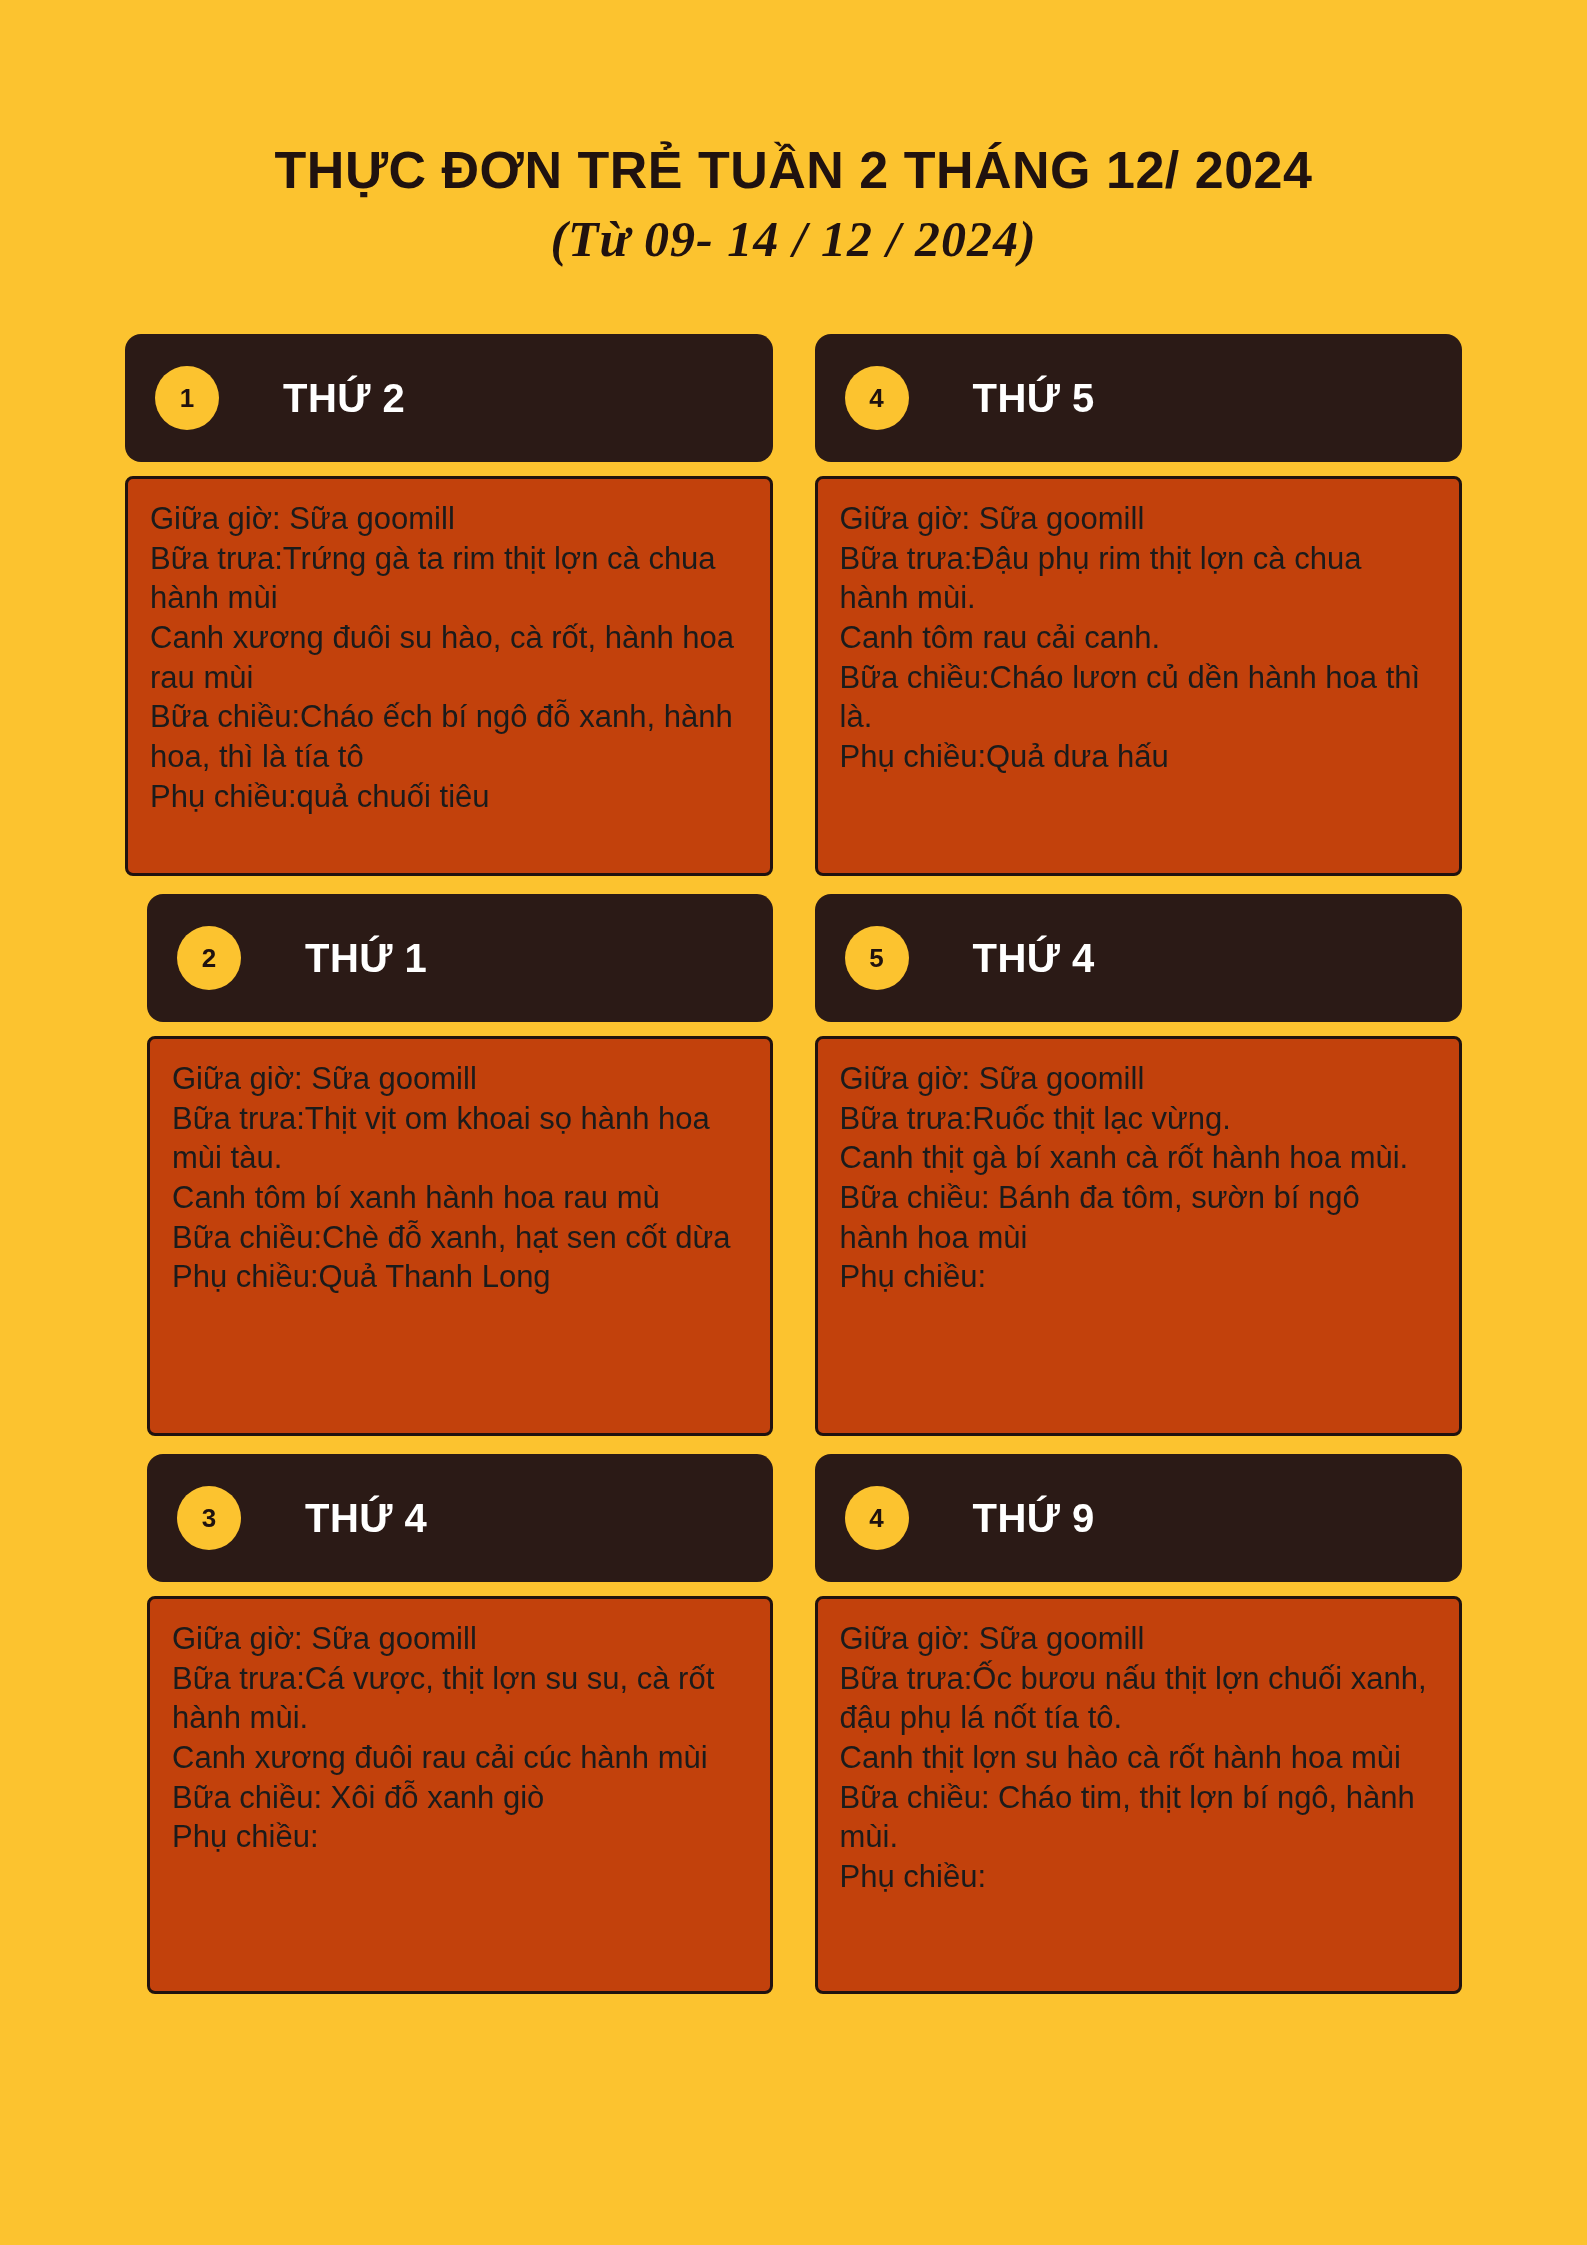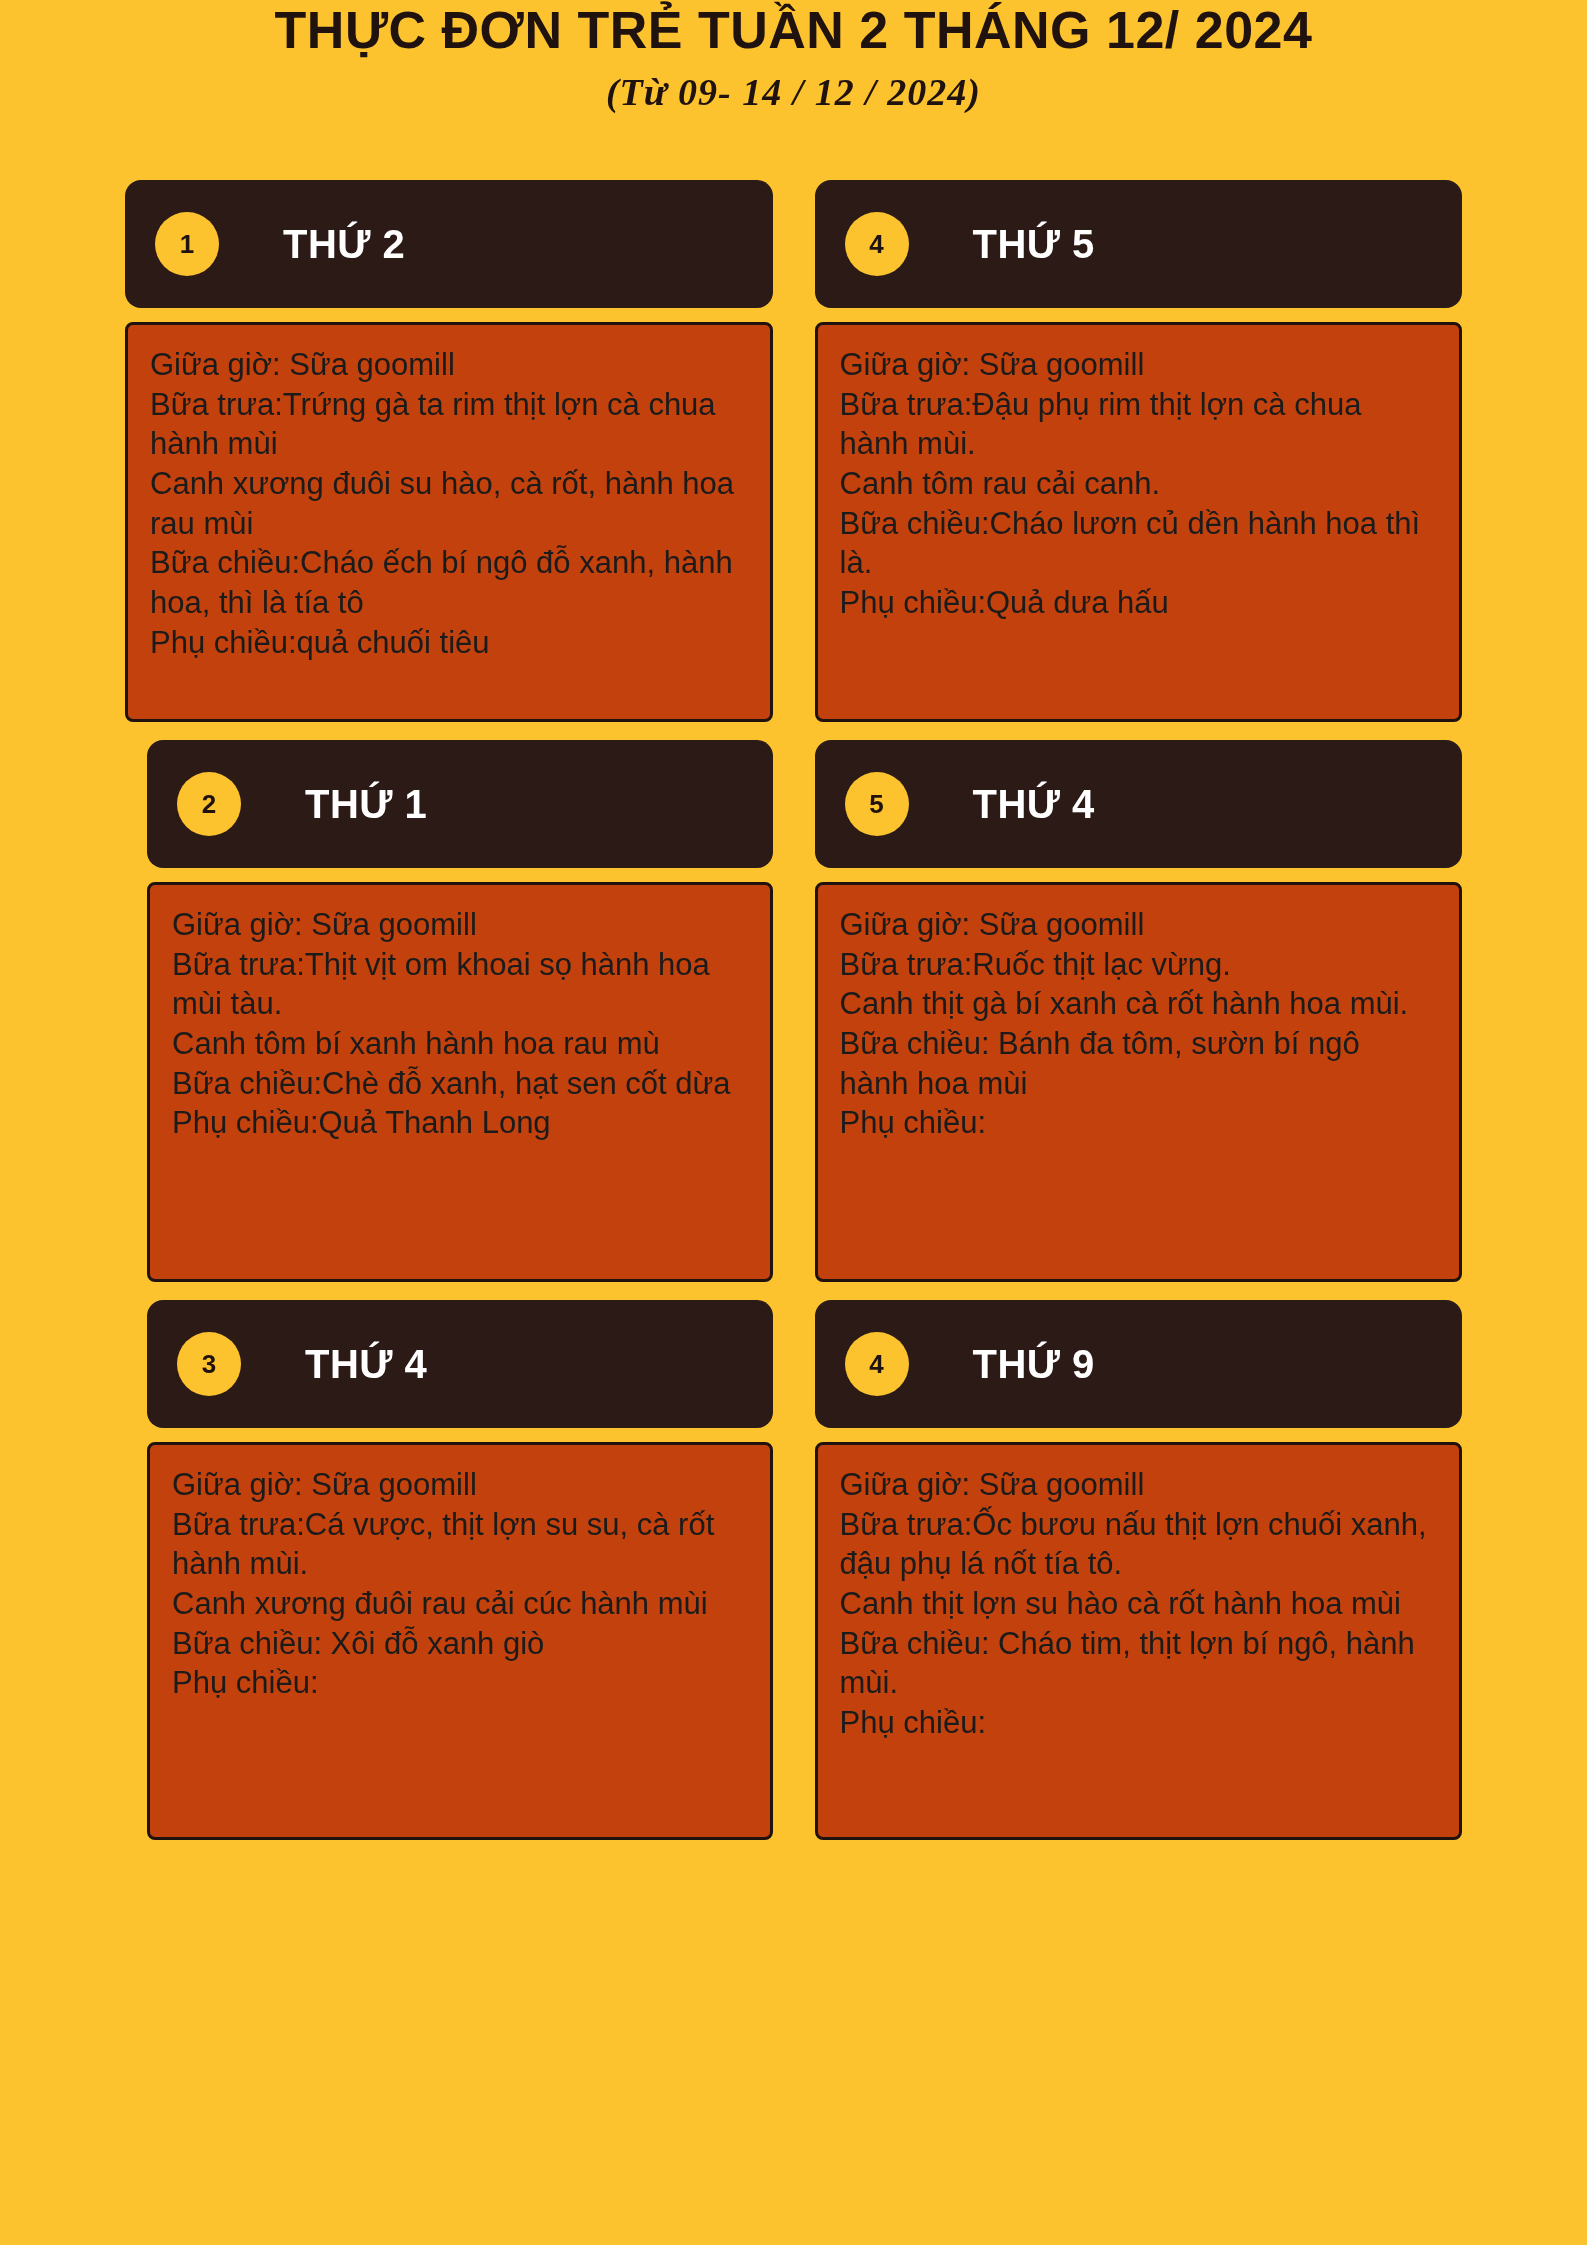--- a/index.html
+++ b/index.html
@@ -15,35 +15,36 @@
   }
   .page {
     position: relative;
     width: 1587px;
     height: 2245px;
     box-sizing: border-box;
     padding: 0 125px;
   }
   .title-block {
     text-align: center;
+    padding-top: 140px;
   }
   .main-title {
     font-family: "Liberation Sans", sans-serif;
     font-weight: bold;
     font-size: 52px;
     letter-spacing: 0.5px;
     color: #20120f;
     margin: 0;
     white-space: nowrap;
   }
   .sub-title {
     font-family: "Liberation Serif", serif;
     font-style: italic;
     font-weight: bold;
-    font-size: 38px;
+    font-size: 50px;
     color: #20120f;
     margin: 10px 0 0 0;
     letter-spacing: 1px;
   }
   .grid {
     margin-top: 66px;
     display: flex;
     gap: 42px;
   }
   .column {

